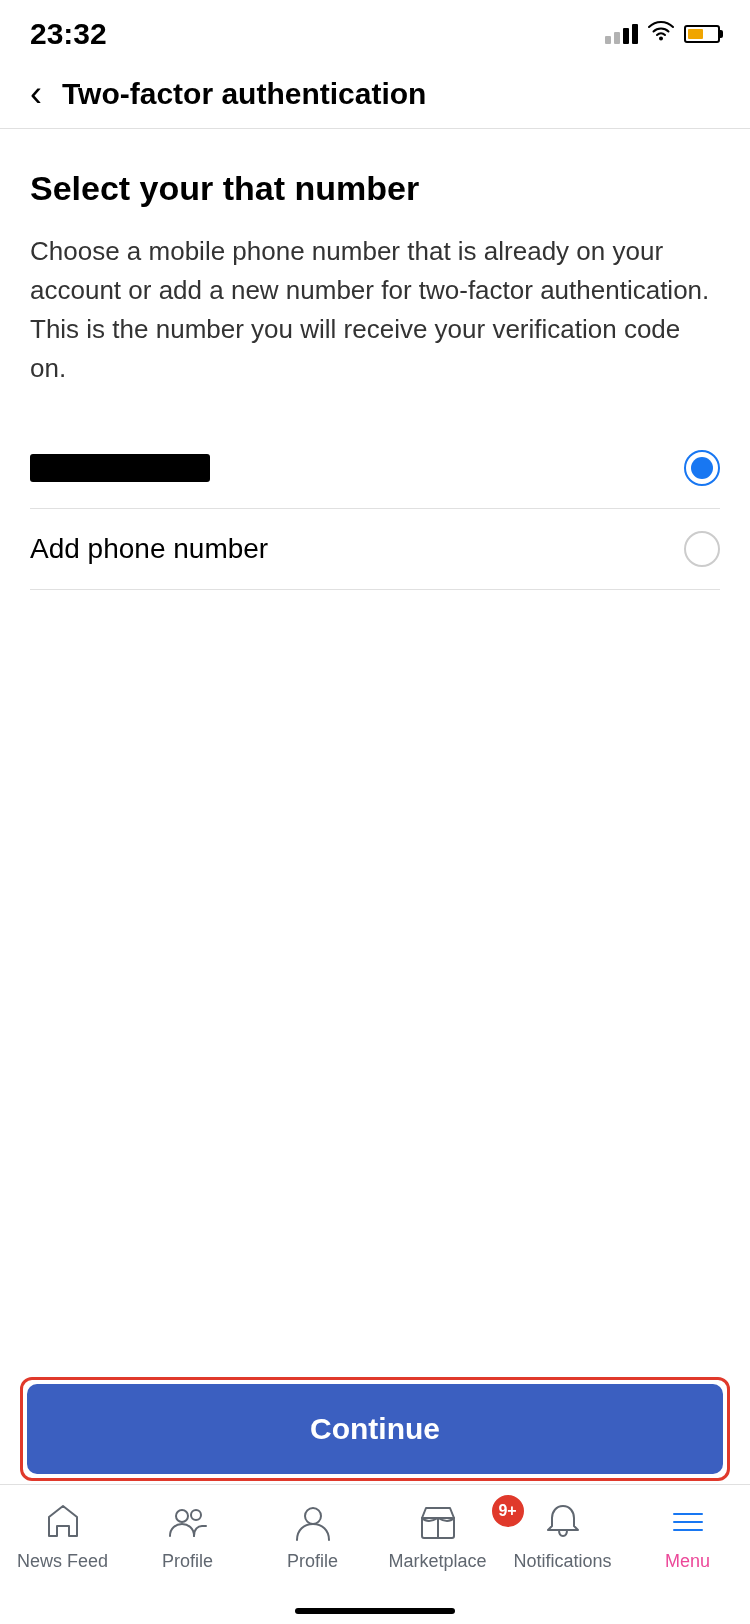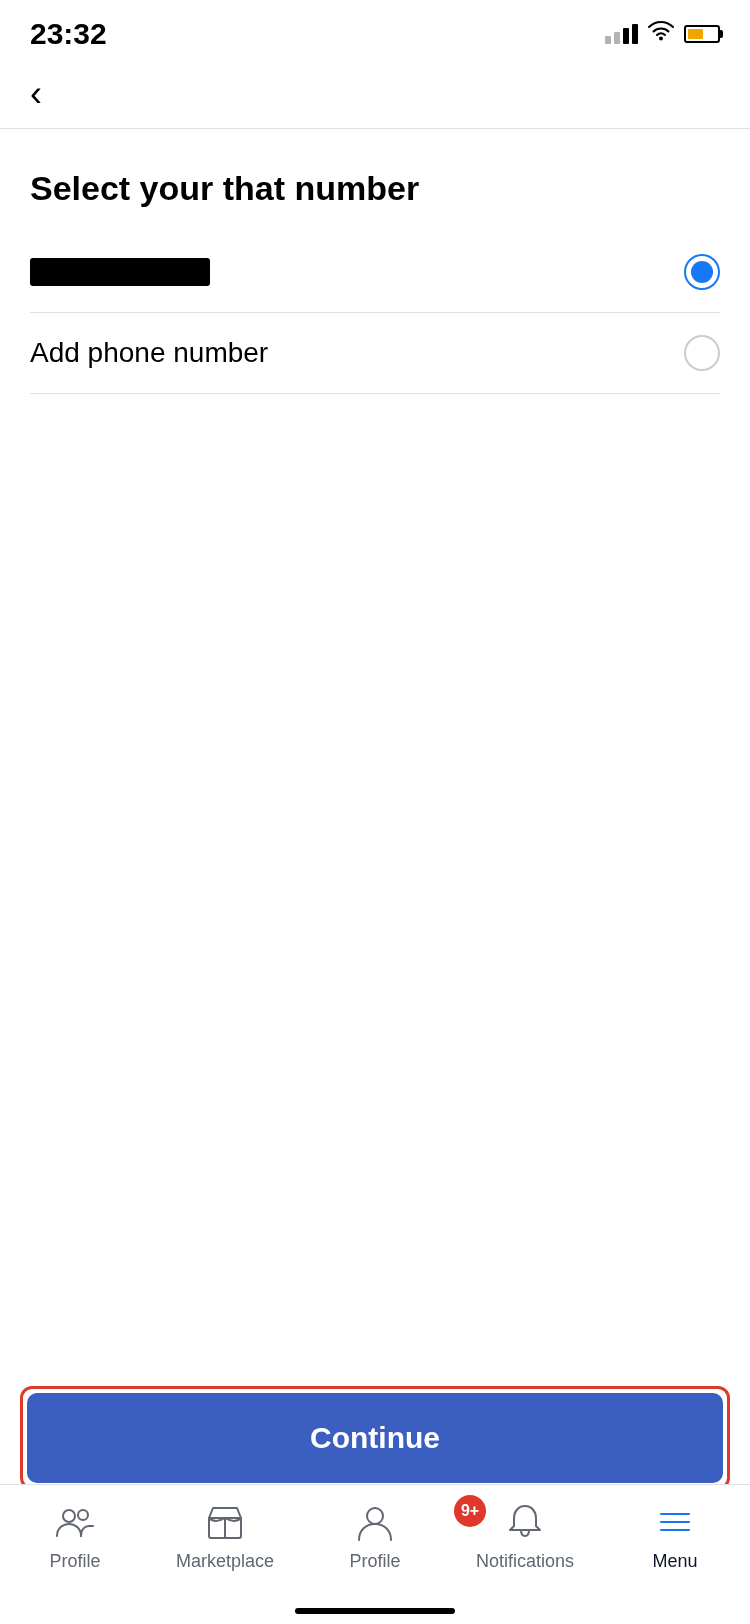--- a/index.html
+++ b/index.html
@@ -154,21 +154,21 @@
       content: '';
       width: 22px;
       height: 22px;
       border-radius: 50%;
       background: #1877f2;
     }
 
     
     .continue-btn-wrapper {
       position: absolute;
-      bottom: 134px;
+      bottom: 143px;
       left: 20px;
       right: 20px;
       border: 3px solid #e0392b;
       border-radius: 12px;
       padding: 4px;
     }
     .continue-btn {
       width: 100%;
       background: #3b5fc0;
       color: #fff;
@@ -217,21 +217,21 @@
       height: 46px;
       display: flex;
       align-items: center;
       justify-content: center;
     }
     .nav-label {
       font-size: 18px;
       color: #606770;
     }
     .nav-label.active {
-      color: #0f172a;
+      color: #ec4899;
     }
 
     
     .nav-svg {
       width: 40px;
       height: 40px;
       stroke: #606770;
       fill: none;
       stroke-width: 2;
       stroke-linecap: round;
@@ -293,79 +293,89 @@
       </svg>
     </span>
     <div class="battery">
       <div class="battery-fill"></div>
     </div>
   </div>
 </div>
 
 <div class="header">
   <span class="back-btn">‹</span>
+  <span class="header-title">Two-factor authentication</span>
 </div>
 
 <div class="content">
   <div class="section-title">Select your that number</div>
+  <div class="section-desc">Choose a mobile phone number that is already on your account or add a new number for two-factor authentication. This is the number you will receive your verification code on.</div>
 
   <div class="phone-option">
     <div class="phone-number-redacted"></div>
     <div class="radio selected"></div>
   </div>
 
   <div class="phone-option">
     <span class="add-phone-label">Add phone number</span>
     <div class="radio"></div>
   </div>
 </div>
 
 <div class="continue-btn-wrapper">
   <button class="continue-btn">Continue</button>
 </div>
 <div class="continue-btn-underline"></div>
 
 <div class="bottom-nav">
 
+  <div class="nav-item">
+    <div class="nav-icon">
+      <svg class="nav-svg" viewBox="0 0 40 40">
+        <path d="M6 15 L20 4 L34 15 L34 34 L26 34 L26 24 L14 24 L14 34 L6 34 Z"></path>
+      </svg>
+    </div>
+    <span class="nav-label">News Feed</span>
+  </div>
 
   <div class="nav-item">
     <div class="nav-icon">
       <svg class="nav-svg" viewBox="0 0 40 40">
         <circle cx="14" cy="14" r="6"></circle>
         <path d="M2 34 C2 26 8 22 14 22 C20 22 26 26 26 34"></path>
         <circle cx="28" cy="13" r="5"></circle>
         <path d="M26 34 C26 27 30 24 34 24 L38 24"></path>
       </svg>
     </div>
     <span class="nav-label">Profile</span>
   </div>
 
   <div class="nav-item">
     <div class="nav-icon">
       <svg class="nav-svg" viewBox="0 0 40 40">
+        <circle cx="20" cy="14" r="8"></circle>
+        <path d="M4 38 C4 28 11 22 20 22 C29 22 36 28 36 38"></path>
+      </svg>
+    </div>
+    <span class="nav-label">Profile</span>
+  </div>
+
+  <div class="nav-item">
+    <div class="nav-icon">
+      <svg class="nav-svg" viewBox="0 0 40 40">
         <rect x="4" y="16" width="32" height="20" rx="2"></rect>
         <path d="M4 16 L8 6 L32 6 L36 16"></path>
         <path d="M4 16 Q10 22 20 16 Q30 22 36 16"></path>
         <line x1="20" y1="16" x2="20" y2="36"></line>
       </svg>
     </div>
     <span class="nav-label">Marketplace</span>
   </div>
 
   <div class="nav-item">
-    <div class="nav-icon">
-      <svg class="nav-svg" viewBox="0 0 40 40">
-        <circle cx="20" cy="14" r="8"></circle>
-        <path d="M4 38 C4 28 11 22 20 22 C29 22 36 28 36 38"></path>
-      </svg>
-    </div>
-    <span class="nav-label">Profile</span>
-  </div>
-
-  <div class="nav-item">
     <div class="nav-icon" style="position:relative;">
       <svg class="nav-svg" viewBox="0 0 40 40">
         <path d="M20 4 C13 4 9 10 9 16 L9 24 L5 28 L35 28 L31 24 L31 16 C31 10 27 4 20 4 Z"></path>
         <path d="M16 28 Q16 34 20 34 Q24 34 24 28"></path>
       </svg>
       <span class="badge">9+</span>
     </div>
     <span class="nav-label">Notifications</span>
   </div>
 

